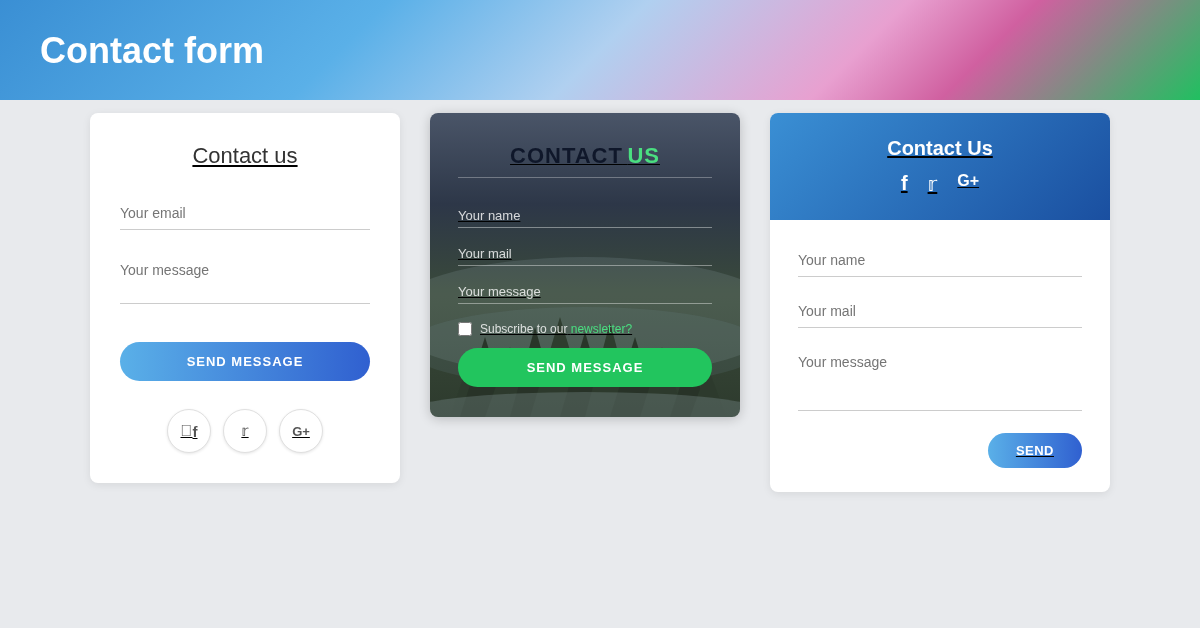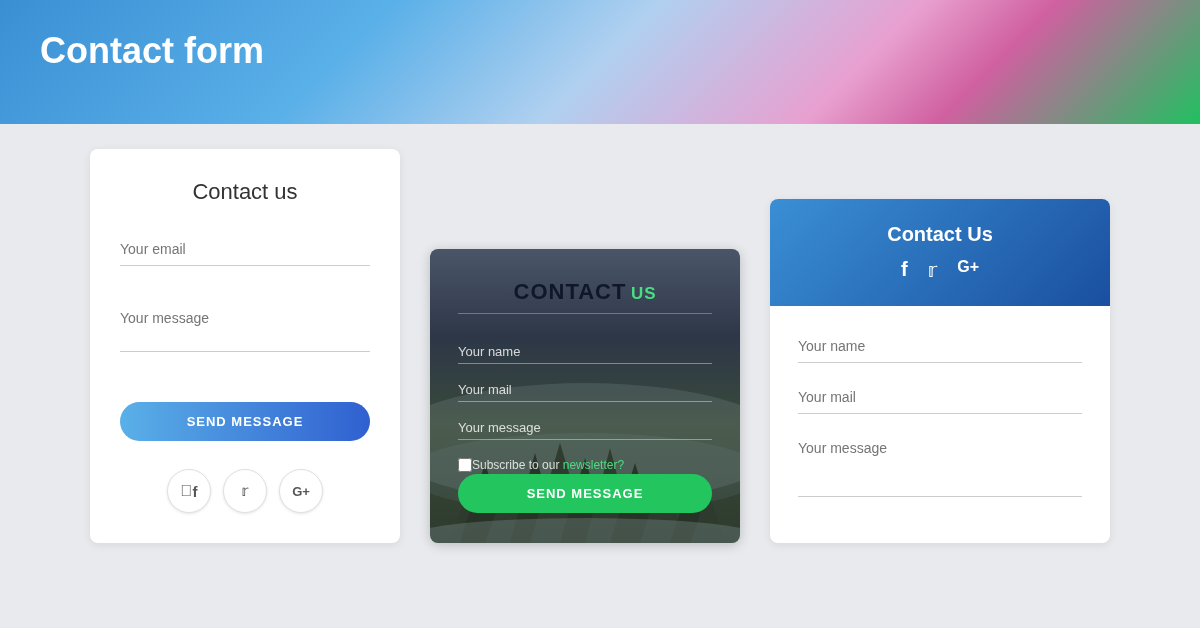--- a/index.html
+++ b/index.html
@@ -8,21 +8,21 @@
       font-family: 'Segoe UI', Arial, sans-serif;
       background: #e8eaed;
       min-height: 628px;
       width: 1200px;
       overflow: hidden;
     }
 
     
     .header {
       position: relative;
-      height: 124px;
+      height: 100px;
       overflow: hidden;
       background: #3a8fd4;
     }
 
     .header-wave {
       position: absolute;
       top: 0; left: 0; right: 0; bottom: 0;
       background: linear-gradient(135deg, #3a8fd4 0%, #5ab0e8 30%, #b0d0f0 50%, #e8a0d0 70%, #d060a0 80%, #20c060 100%);
     }
 
@@ -31,46 +31,47 @@
       z-index: 2;
       color: white;
       font-size: 36px;
       font-weight: 700;
       padding: 30px 40px;
     }
 
     
     .main {
       background: #e8eaed;
-      padding: 25px 40px;
+      padding: 13px 40px;
       display: flex;
       gap: 30px;
       justify-content: center;
-      align-items: flex-end;
+      align-items: flex-start;
+      text-decoration: underline;
     }
 
     
     .card1 {
       background: white;
       border-radius: 8px;
       padding: 30px 30px 30px 30px;
       width: 310px;
       box-shadow: 0 2px 8px rgba(0,0,0,0.08);
     }
 
     .card1-title {
       font-size: 22px;
       font-weight: 500;
       text-align: center;
       margin-bottom: 28px;
       color: #333;
     }
 
     .field-group {
-      margin-bottom: 36px;
+      margin-bottom: 24px;
     }
 
     .field-input {
       width: 100%;
       border: none;
       border-bottom: 1px solid #ccc;
       padding: 8px 0;
       font-size: 14px;
       color: #999;
       outline: none;
@@ -167,21 +168,21 @@
 
     .card2-title-contact {
       color: #0f172a;
       font-size: 22px;
       font-weight: 700;
       letter-spacing: 1px;
     }
 
     .card2-title-us {
       color: #4ade80;
-      font-size: 17px;
+      font-size: 22px;
       font-weight: 700;
       letter-spacing: 1px;
     }
 
     .card2-separator {
       border: none;
       border-top: 1px solid rgba(255,255,255,0.3);
       margin: 8px 0;
     }
 
@@ -198,21 +199,22 @@
 
     .card2-separator-field {
       border: none;
       border-top: 1px solid rgba(255,255,255,0.4);
       margin-top: 4px;
     }
 
     .card2-checkbox-row {
       display: flex;
       align-items: center;
-      margin-bottom: 2px;
+      gap: 8px;
+      margin-bottom: 12px;
     }
 
     .card2-checkbox {
       width: 14px;
       height: 14px;
       cursor: pointer;
     }
 
     .card2-checkbox-label {
       font-size: 12px;
@@ -435,16 +437,19 @@
     <div class="card3-body">
       <div class="card3-field">
         <input class="card3-input" type="text" placeholder="Your name" style="">
       </div>
       <div class="card3-field">
         <input class="card3-input" type="email" placeholder="Your mail" style="">
       </div>
       <div class="card3-field">
         <textarea class="card3-textarea" placeholder="Your message" style=""></textarea>
       </div>
+      <div class="card3-footer">
+        <button class="btn-send-blue">SEND</button>
+      </div>
     </div>
   </div>
 
 </div>
 
 </body></html>

